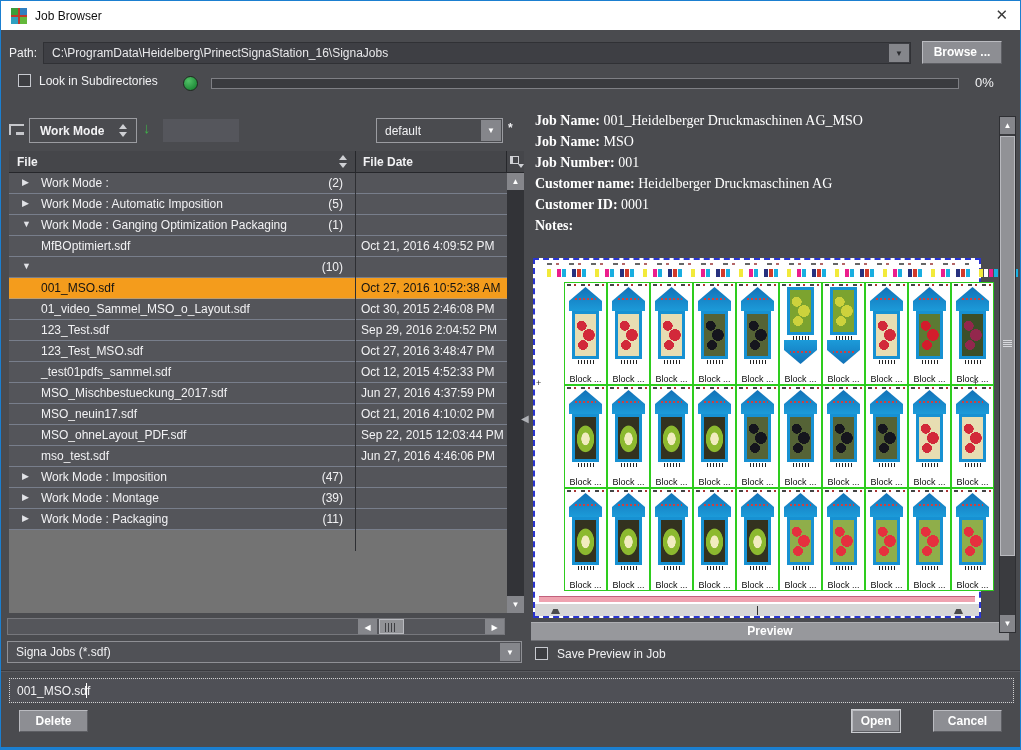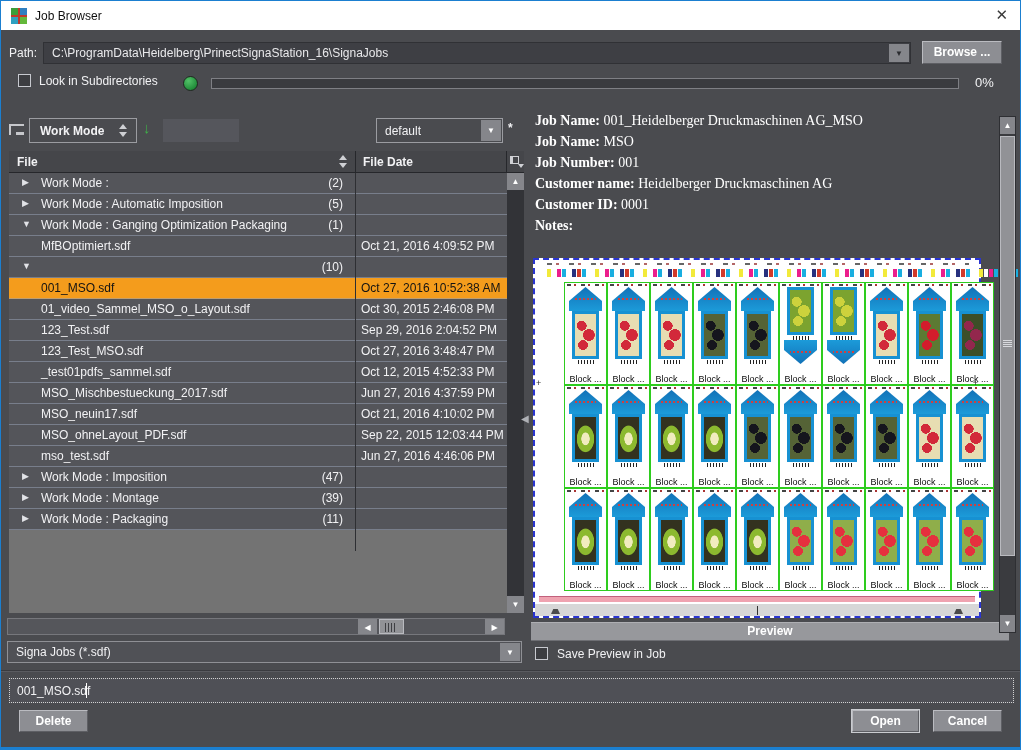--- a/index.html
+++ b/index.html
@@ -546,16 +546,16 @@
 
   <div class="abs" style="left:0;top:669px;width:1019px;height:1px;background:#3a3b3f;"></div>
   <div class="abs" style="left:0;top:670px;width:1019px;height:1px;background:#5a5b60;"></div>
 
   <div class="abs" style="left:8px;top:677px;width:1005px;height:25px;background:#4f5056;border:1px dotted #d2d2d2;">
     <span class="txt" style="position:absolute;left:7px;top:5px;">001_MSO.sdf</span>
     <span style="position:absolute;left:76px;top:4px;width:1px;height:15px;background:#fff;"></span>
   </div>
 
   <div class="abs btn" style="left:18px;top:709px;width:69px;height:22px;">Delete</div>
-  <div class="abs btn" style="left:851px;top:709px;width:67px;height:22px;outline:1px solid #caccd0;">Open</div>
+  <div class="abs btn" style="left:851px;top:709px;width:48px;height:22px;outline:1px solid #caccd0;">Open</div>
   <div class="abs btn" style="left:932px;top:709px;width:69px;height:22px;">Cancel</div>
 
 </div>
 
 </body></html>

